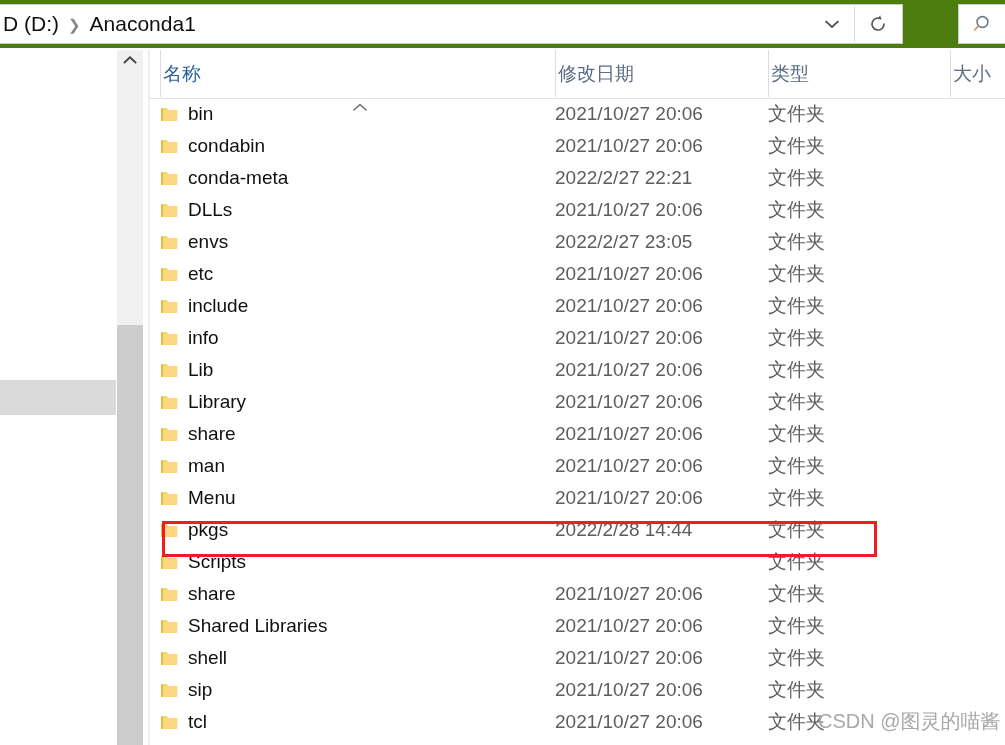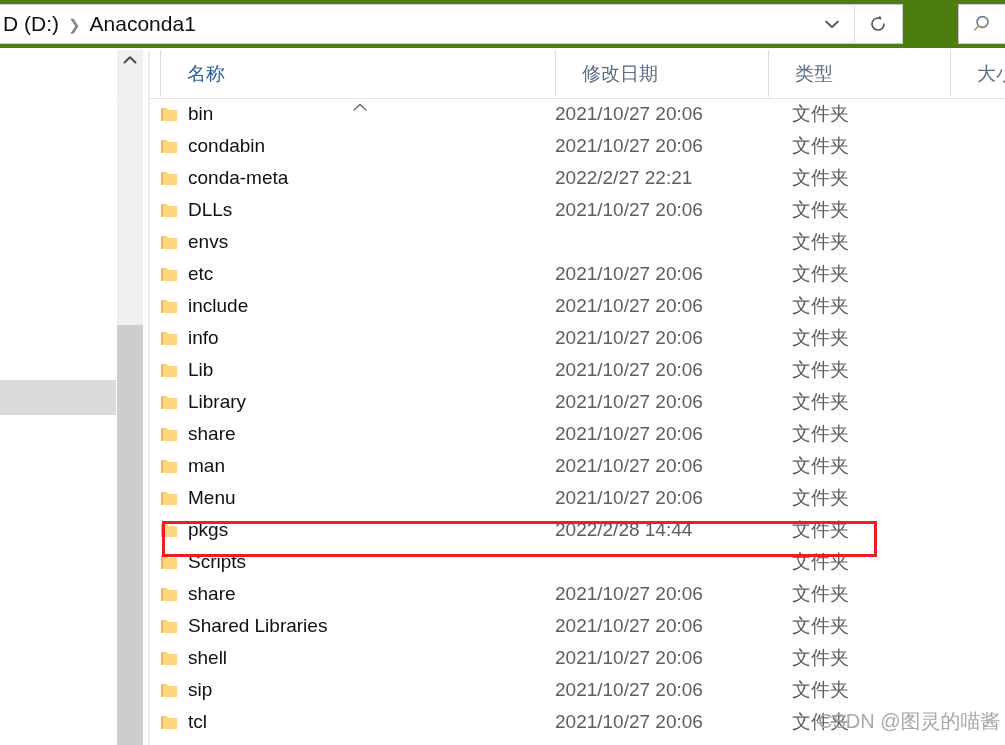--- a/index.html
+++ b/index.html
@@ -84,21 +84,21 @@
     background: #ffffff;
     border-bottom: 1px solid #e2e2e2;
   }
   .col-cell {
     position: absolute;
     top: 0; height: 47px;
     display: flex;
     align-items: center;
     font-size: 19px;
     color: #5a6d85;
-    padding-left: 26px;
+    padding-left: 2px;
     box-sizing: border-box;
     white-space: nowrap;
     cursor: pointer;
   }
   .col-cell.divider { border-left: 1px solid #dcdcdc; }
   .col-name  { left: 160px; width: 395px; color: #2a6099; }
   .col-date  { left: 555px; width: 213px; }
   .col-type  { left: 768px; width: 182px; }
   .col-size  { left: 950px; width: 66px; }
   .sort-indicator {
@@ -188,21 +188,21 @@
   }
   .cell-date {
     position: absolute;
     left: 395px;
     font-size: 19px;
     color: #5c5c5c;
     white-space: nowrap;
   }
   .cell-type {
     position: absolute;
-    left: 632px;
+    left: 608px;
     font-size: 19px;
     color: #5c5c5c;
     white-space: nowrap;
   }
 
   
   .annotation-box {
     position: absolute;
     left: 162px; top: 521px;
     width: 715px; height: 36px;
@@ -340,20 +340,21 @@
     </div>
     <div class="file-row">
       <div class="cell-name">
         <svg class="folder-icon" viewBox="0 0 18 16">
           <path d="M1 2.2 h5.6 l1.5 1.9 H16.6 a0.7 0.7 0 0 1 0.7 0.7 V14.2 a0.7 0.7 0 0 1 -0.7 0.7 H3.4 Z" fill="#fcd77f"></path>
           <path d="M1 2.2 h2.1 V14.9 H1.7 a0.7 0.7 0 0 1 -0.7 -0.7 Z" fill="#e8b94f"></path>
           <path d="M3.1 2.2 h3.5 l1.5 1.9 H3.1 Z" fill="#f7ca66"></path>
         </svg>
         <span class="name-text">envs</span>
       </div>
+      <div class="cell-date">2022/2/27 23:05</div>
       <div class="cell-type">文件夹</div>
     </div>
     <div class="file-row">
       <div class="cell-name">
         <svg class="folder-icon" viewBox="0 0 18 16">
           <path d="M1 2.2 h5.6 l1.5 1.9 H16.6 a0.7 0.7 0 0 1 0.7 0.7 V14.2 a0.7 0.7 0 0 1 -0.7 0.7 H3.4 Z" fill="#fcd77f"></path>
           <path d="M1 2.2 h2.1 V14.9 H1.7 a0.7 0.7 0 0 1 -0.7 -0.7 Z" fill="#e8b94f"></path>
           <path d="M3.1 2.2 h3.5 l1.5 1.9 H3.1 Z" fill="#f7ca66"></path>
         </svg>
         <span class="name-text">etc</span>

